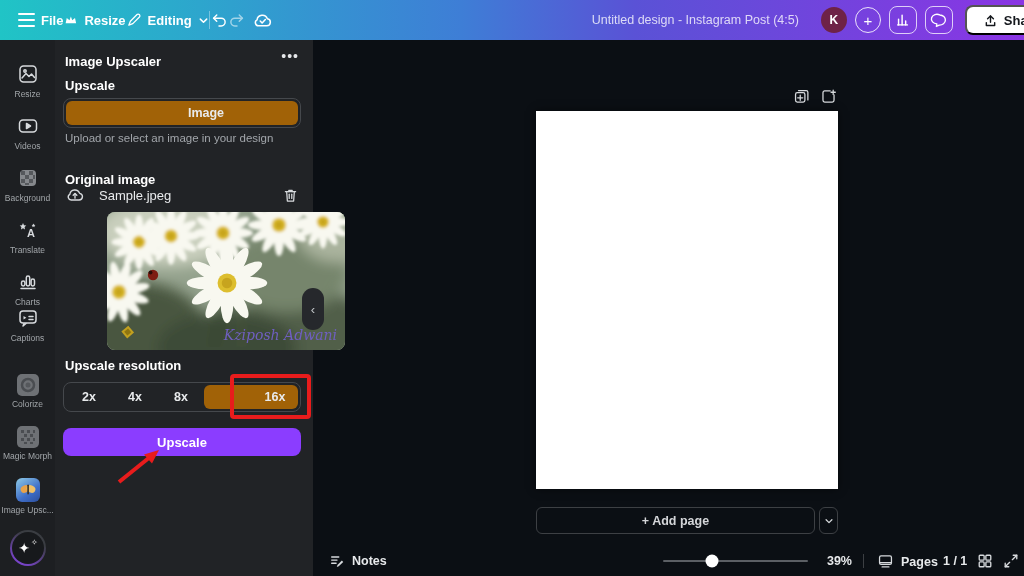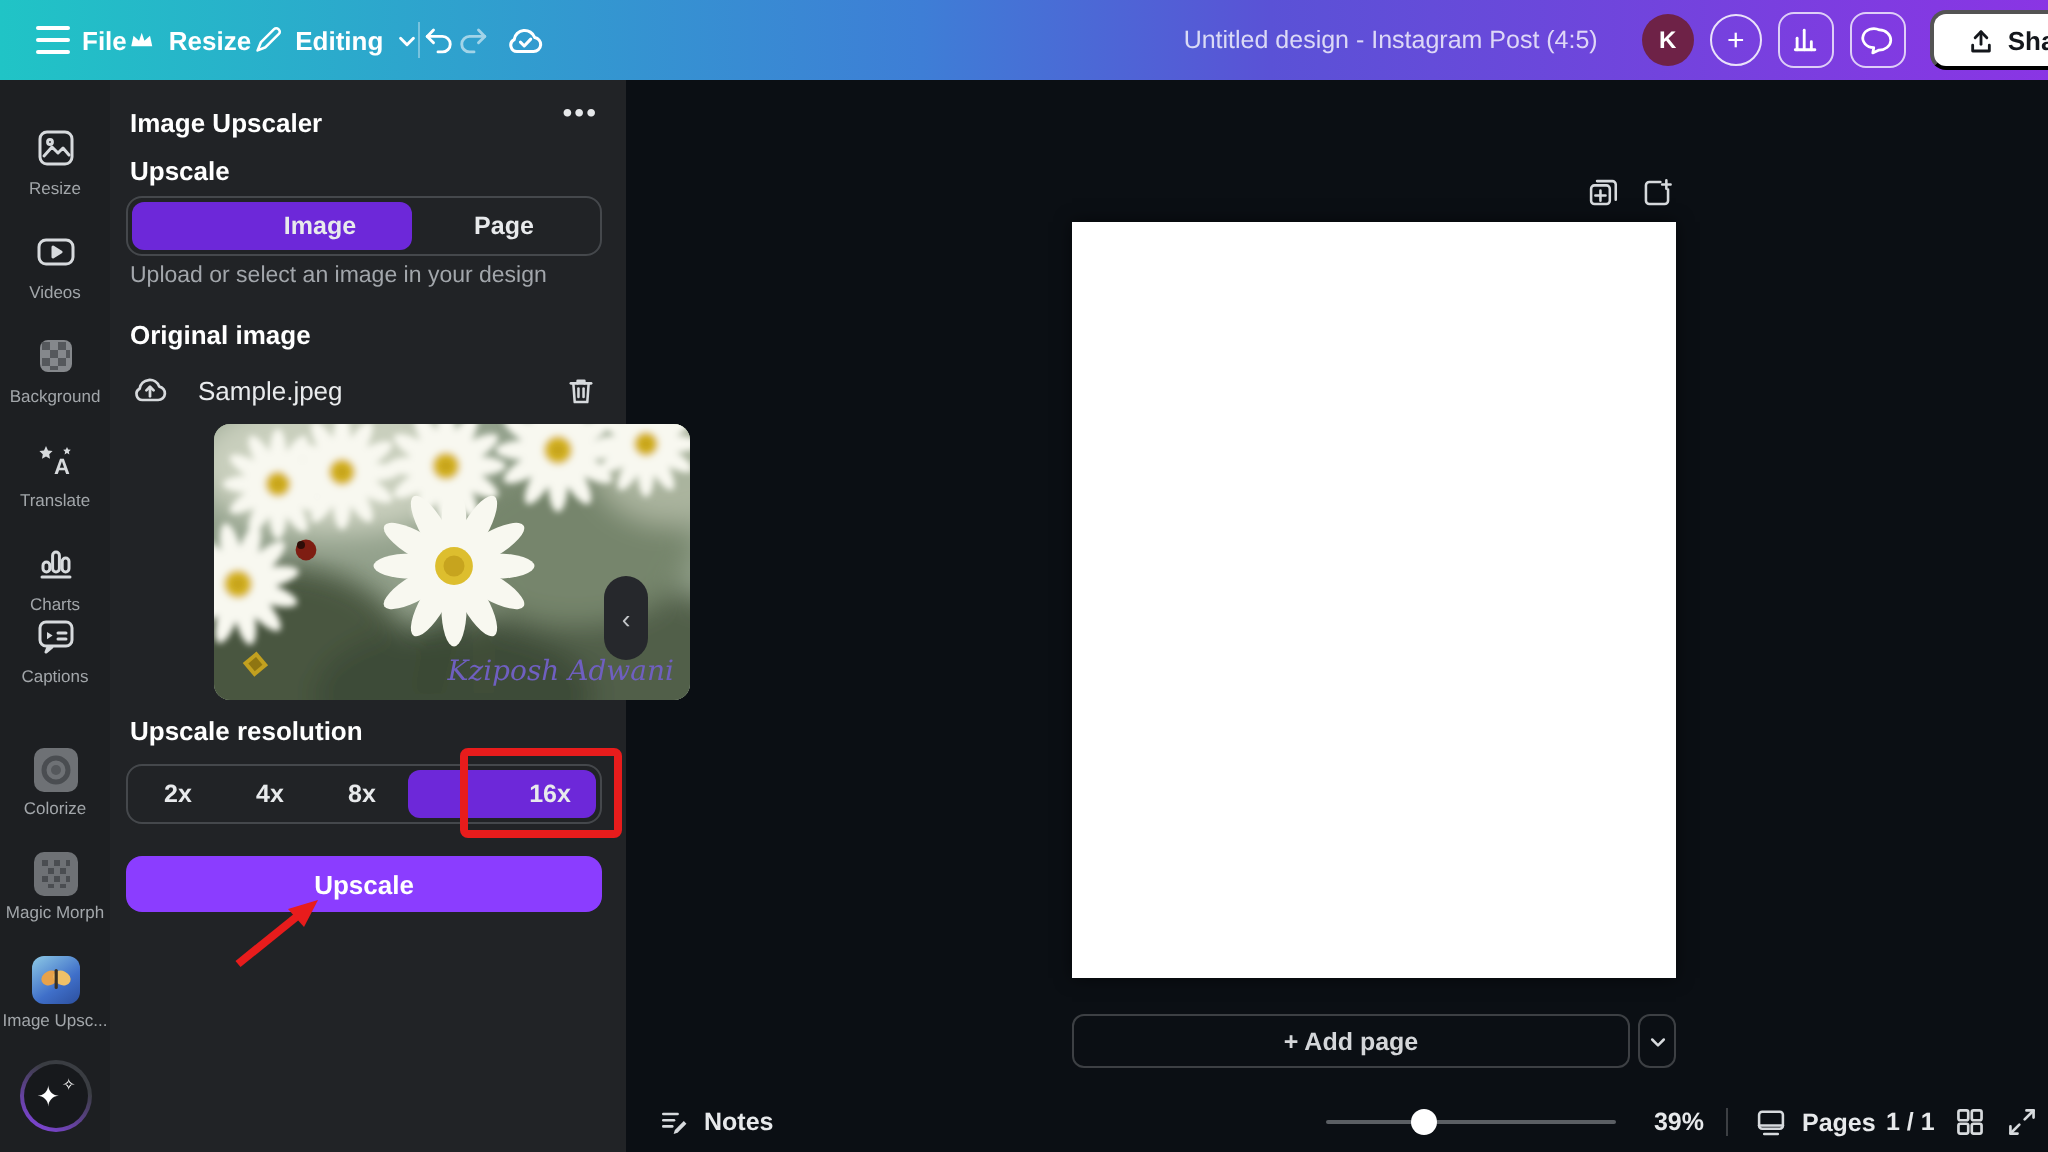--- a/index.html
+++ b/index.html
@@ -36,21 +36,21 @@
      display:flex; align-items:center; justify-content:center; color:#fff; }
   .magic-circle .s1 { font-size:14px; } .magic-circle .s2 { font-size:8px; position:relative; top:-6px; left:1px; }
 
   
   .panel { position:absolute; left:55px; top:40px; width:258px; height:536px; background:#212326; z-index:20; }
   .p-title { position:absolute; left:10px; top:14px; font-size:13px; font-weight:700; }
   .p-menu { position:absolute; right:14px; top:8px; font-size:14px; letter-spacing:1px; color:#e6e8ea; cursor:pointer; }
   .p-h { font-size:13px; font-weight:700; position:absolute; left:10px; }
   .seg { position:absolute; left:8px; width:238px; height:30px; border:1px solid #45484c; border-radius:8px; display:flex; padding:2px; background:#212326; }
   .seg .opt { flex:1; display:flex; align-items:center; justify-content:center; font-size:12.5px; font-weight:600; color:#e8eaec; border-radius:6px; cursor:pointer; }
-  .seg .opt.sel { background:#6d28d9;padding-left:48px; }
+  .seg .opt.sel { background:#a16207;padding-left:48px; }
   .helper { position:absolute; left:10px; top:92px; font-size:11.5px; color:#a2a6ab; }
   .filerow { position:absolute; left:10px; top:142px; width:238px; height:26px; display:flex; align-items:center;text-align:center; }
   .filename { font-size:13px; color:#e9ebed; margin-left:14px; }
   .trash { margin-left:auto; margin-right:4px; cursor:pointer; display:flex; }
   .thumb { position:absolute; left:8px; top:172px; width:238px; height:138px; border-radius:8px; overflow:hidden; background:#7f8d79;margin-left:44px; }
   .res-seg { top:342px; }
   .red-rect { position:absolute; left:175px; top:334px; width:81px; height:45px; border:4px solid #e81c1c; border-radius:4px; pointer-events:none; z-index:5; }
   .upscale-btn { position:absolute; left:8px; top:388px; width:238px; height:28px; background:#8b3dff; border:none; border-radius:8px; color:#fff; font-size:13px; font-weight:700; font-family:"Liberation Sans",sans-serif; cursor:pointer; }
   .arrow-svg { position:absolute; left:58px; top:402px; z-index:6; pointer-events:none; }
   .collapse { position:absolute; left:302px; top:288px; width:22px; height:42px; background:#26282c; border-radius:11px; z-index:25; display:flex; align-items:center; justify-content:center; color:#c3c6c9; font-size:13px; cursor:pointer; }
@@ -295,26 +295,25 @@
   </nav>
 
   <section class="panel">
     <div class="p-title">Image Upscaler</div>
     <div class="p-menu">•••</div>
 
     <div class="p-h" style="top:38px">Upscale</div>
 
     <div class="seg" style="top:58px">
       <div class="opt sel">Image</div>
-      <div class="opt">Page</div>
     </div>
 
     <div class="helper">Upload or select an image in your design</div>
 
-    <div class="p-h" style="top:120px">Original image</div>
+    <div class="p-h" style="top:132px">Original image</div>
 
     <div class="filerow">
       <svg width="20" height="20" viewBox="0 0 22 22" class="ic">
           <path d="M7 16.5 h8.5 a3.7 3.7 0 0 0 .6-7.35 A5.6 5.6 0 0 0 5.3 10.3 A3.3 3.3 0 0 0 7 16.5 Z"></path>
           <path d="M11 14.5 V9.5"></path>
           <path d="M9 11.2 L11 9.2 l2 2"></path>
         </svg>
       <span class="filename">Sample.jpeg</span>
       <span class="trash">
         <svg width="17" height="17" viewBox="0 0 20 20" class="ic">

